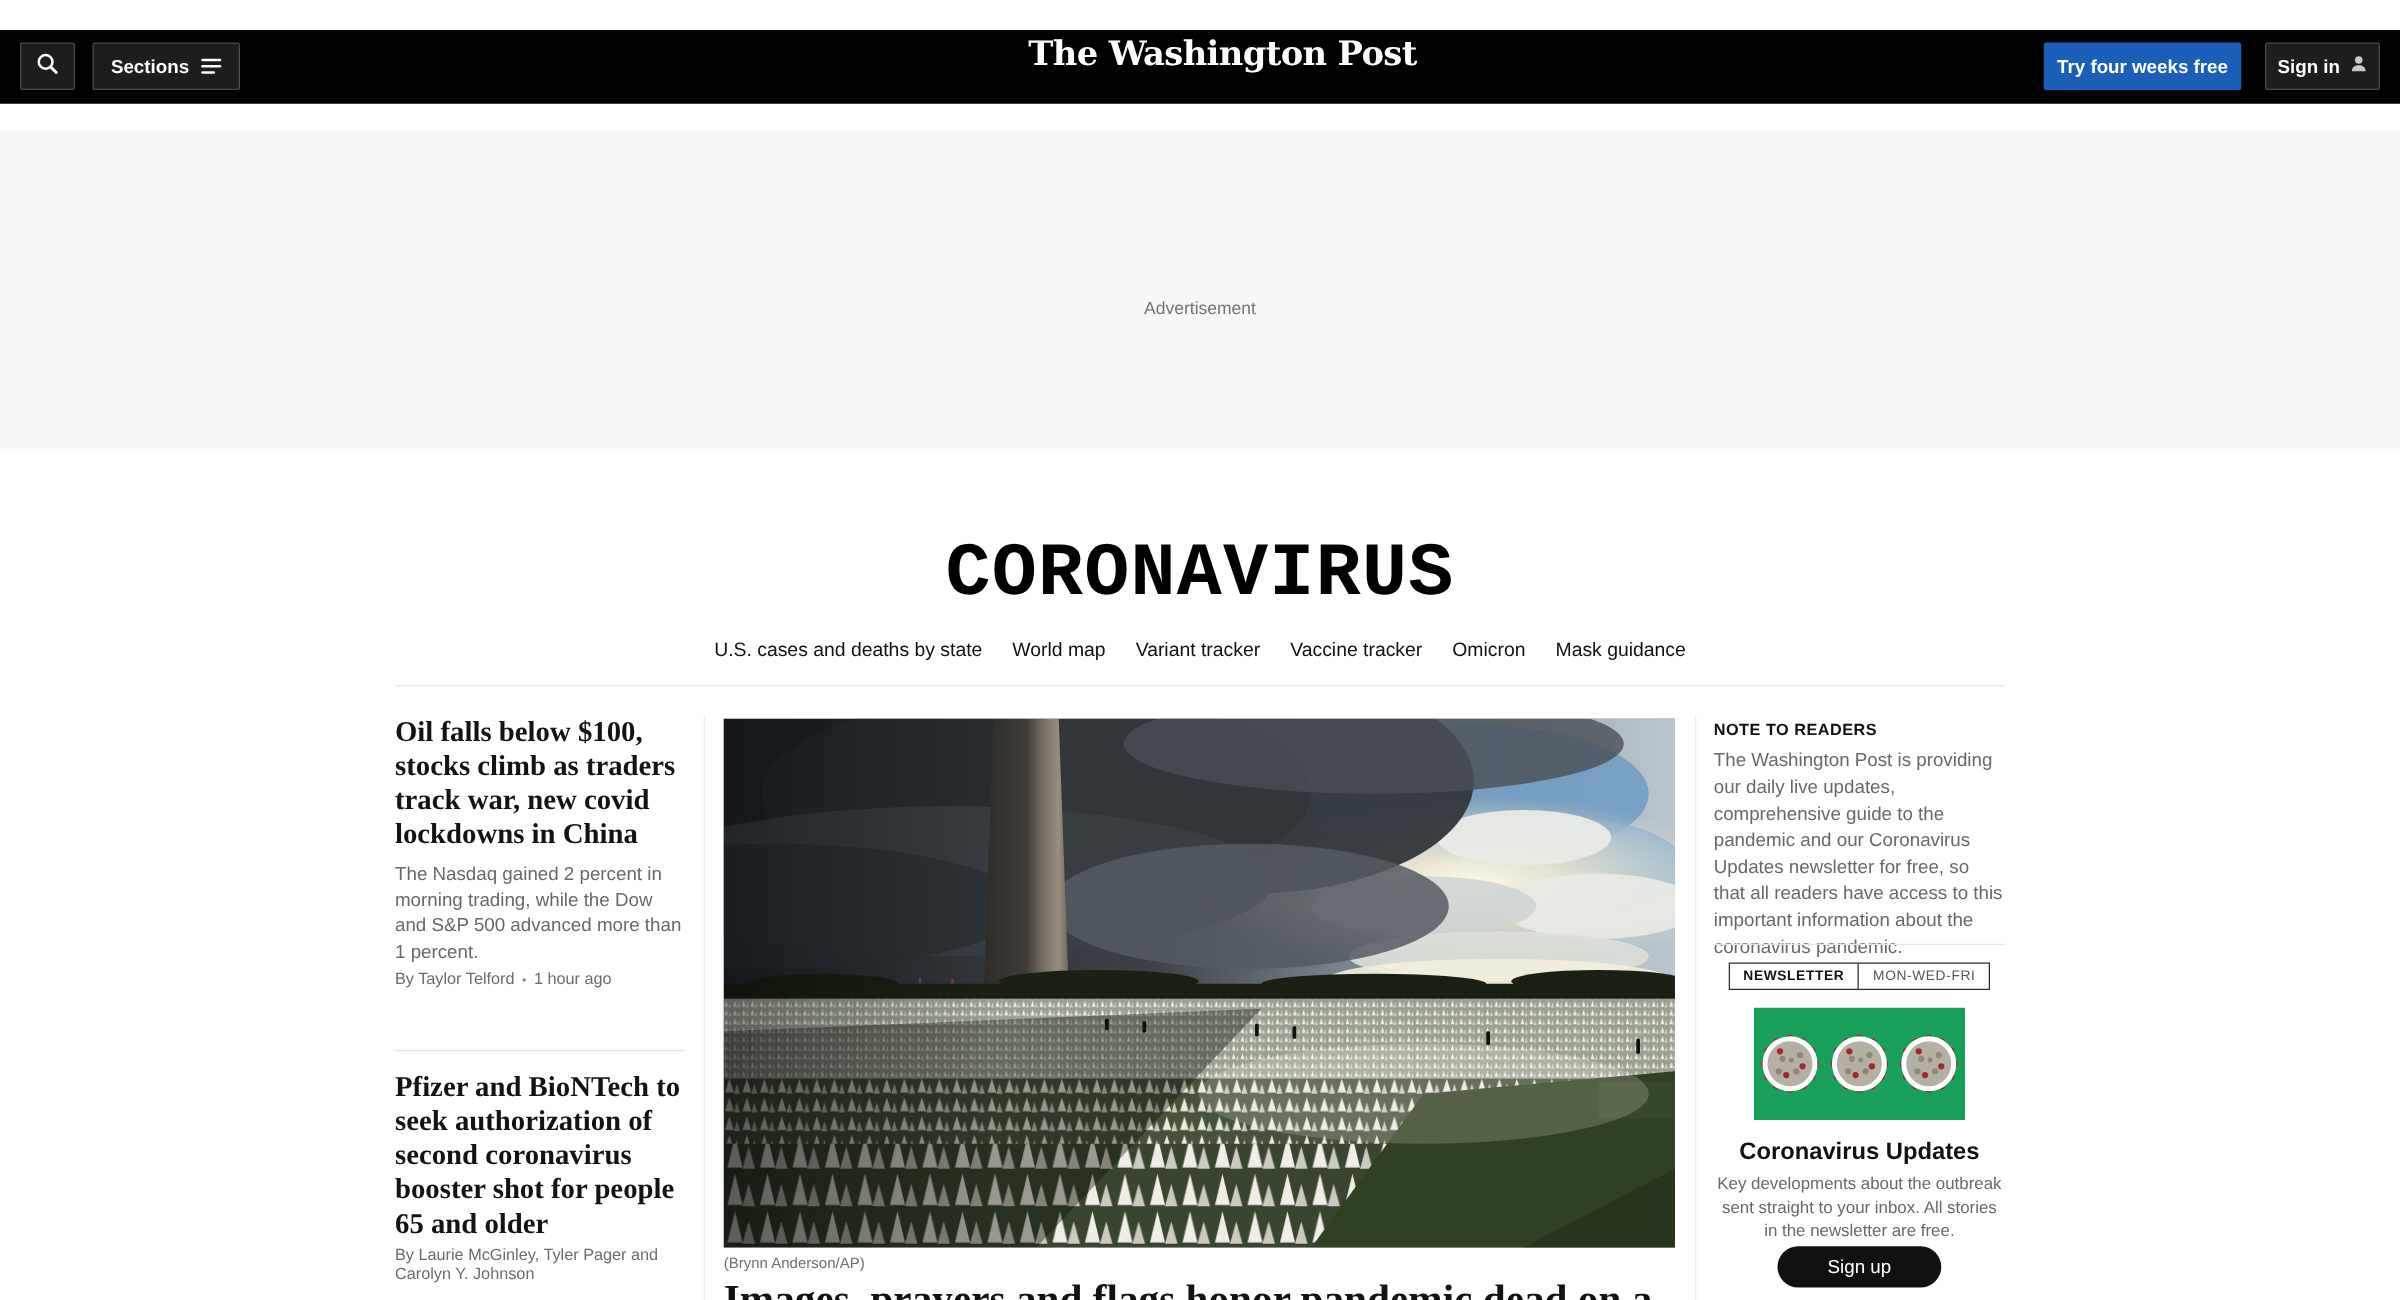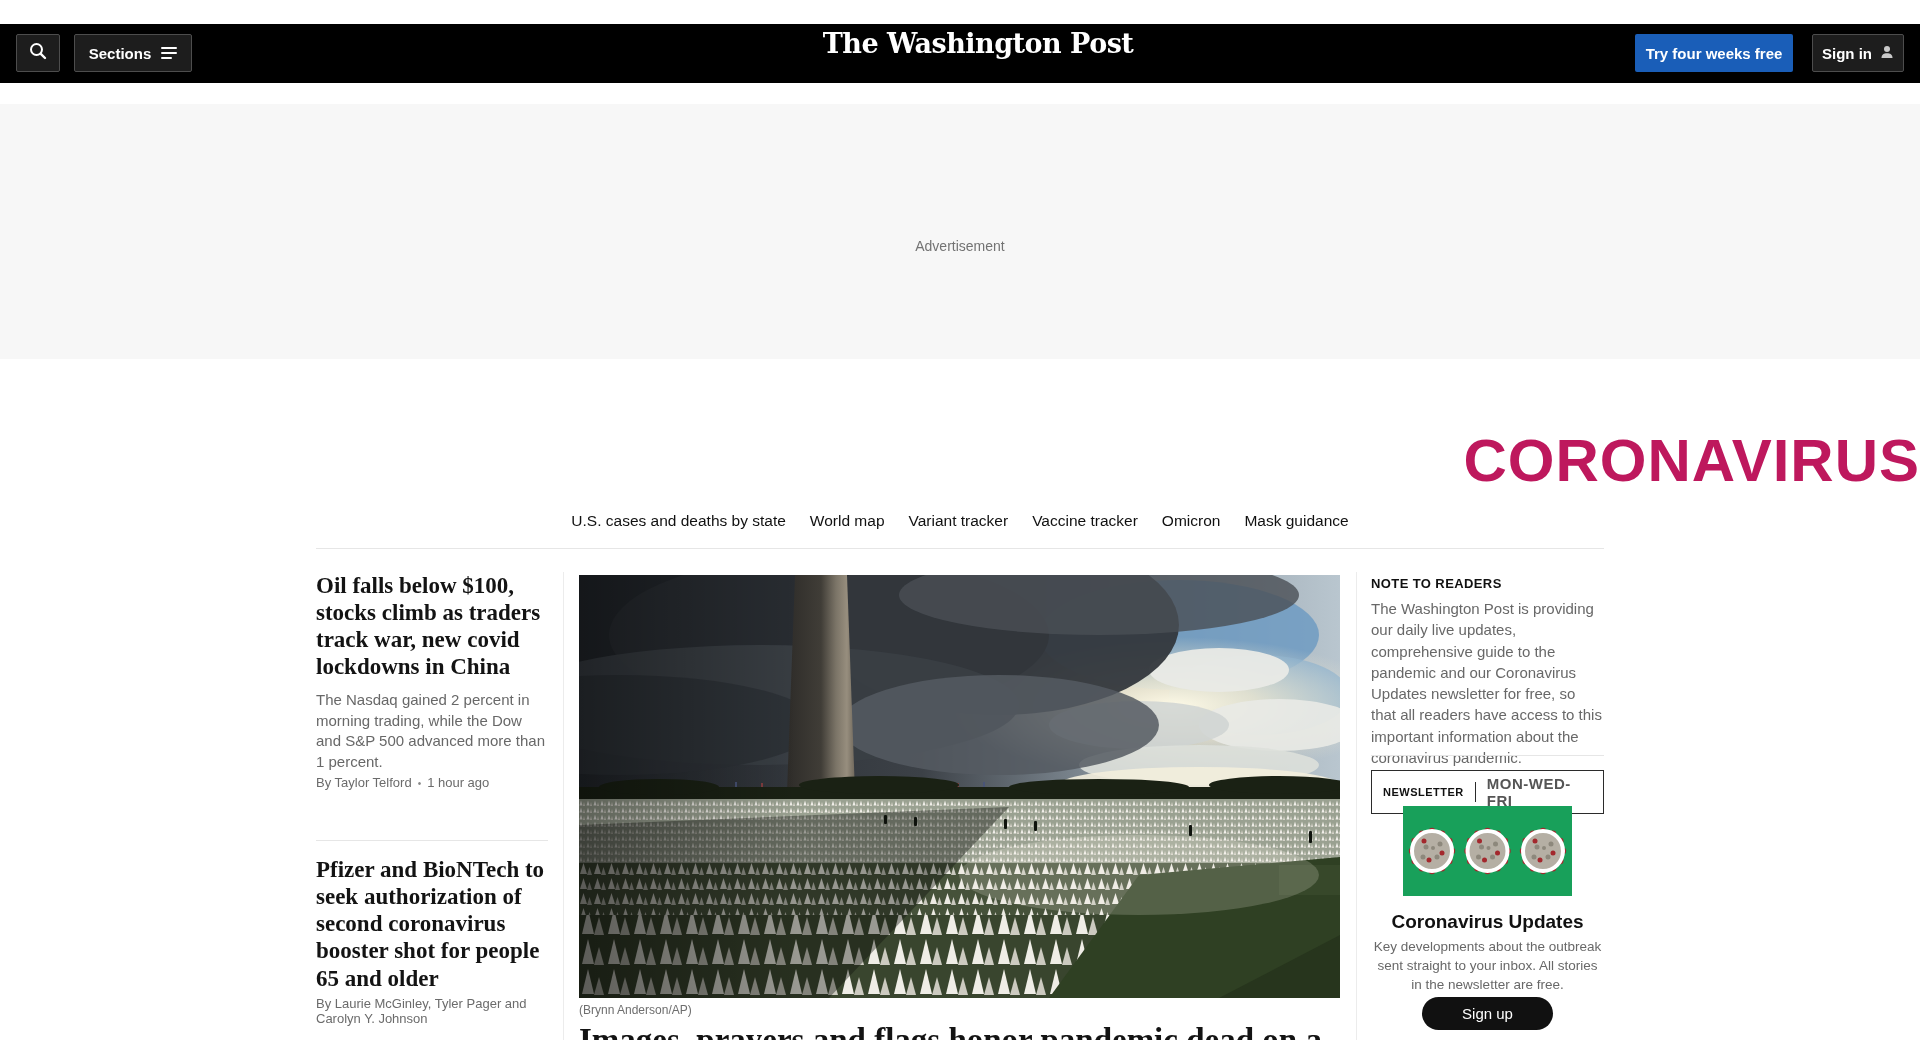--- a/index.html
+++ b/index.html
@@ -25,23 +25,23 @@
                  border-radius:2px;color:#fff;font-weight:700;font-size:15px;
                  display:flex;align-items:center;justify-content:center;cursor:pointer;}
   .signin-btn{position:absolute;left:1812px;top:10px;width:92px;height:38px;gap:8px;
               font-weight:700;font-size:15px;}
 
   
   .ad{position:absolute;left:0;top:104px;width:1920px;height:255px;background:#f7f7f7;}
   .ad-label{position:absolute;left:0;right:0;top:118px;text-align:center;color:#737373;font-size:14px;margin-top:16px;}
 
   
-  .hub-title{position:absolute;left:0;right:0;top:426px;text-align:right;
-             font-family:Liberation Sans, sans-serif;font-weight:700;font-size:60px;
-             letter-spacing:1px;color:#be185d;}
+  .hub-title{position:absolute;left:0;right:0;top:426px;text-align:center;
+             font-family:Liberation Mono, monospace;font-weight:700;font-size:60px;
+             letter-spacing:1px;color:#000000;}
   .hub-nav{position:absolute;left:0;right:0;top:512px;display:flex;justify-content:center;
            gap:24px;font-size:15.5px;color:#111;}
   .rule-h{position:absolute;height:1px;background:#e6e6e6;}
   .rule-top{left:316px;top:548px;width:1288px;}
   .rule-v{position:absolute;width:1px;background:#ececec;}
   .rule-v1{left:563px;top:572px;height:468px;}
   .rule-v2{left:1356px;top:572px;height:468px;}
 
   
   .col-left{position:absolute;left:316px;top:572px;width:232px;height:468px;}
@@ -66,21 +66,21 @@
 
   
   .col-right{position:absolute;left:1371px;top:572px;width:233px;height:468px;}
   .note-h{position:absolute;left:0;top:4px;font-size:13px;font-weight:700;letter-spacing:.4px;color:#111;}
   .note-p{position:absolute;left:0;top:26px;width:233px;font-size:15px;line-height:1.42;color:#686868;}
   .r-div{position:absolute;left:0;top:183px;width:233px;height:1px;background:#e6e6e6;}
   .nl-badge{position:absolute;left:0;top:198px;width:233px;display:flex;justify-content:center;}
   .nl-badge-inner{display:inline-flex;border:1px solid #2b2b2b;align-items:center;}
   .nl-badge-type{padding:4px 11px;font-size:11px;font-weight:700;letter-spacing:.5px;color:#111;
                  border-right:1px solid #2b2b2b;}
-  .nl-badge-sched{padding:4px 11px;font-size:15px;letter-spacing:.5px;color:#555;font-weight:bold;}
+  .nl-badge-sched{padding:4px 11px;font-size:11px;letter-spacing:.5px;color:#555;}
   .nl-art{position:absolute;left:32px;top:234px;width:169px;height:90px;}
   .nl-title{position:absolute;left:0;top:339px;width:233px;text-align:center;
             font-size:19px;font-weight:700;color:#111;}
   .nl-desc{position:absolute;left:0;top:366px;width:233px;text-align:center;
            font-size:13.5px;line-height:1.4;color:#686868;}
   .signup-row{position:absolute;left:0;top:425px;width:233px;display:flex;justify-content:center;}
   .signup-btn{background:#111;color:#fff;font-size:15px;font-weight:400;border-radius:18px;
               padding:8px 40px;cursor:pointer;}
 </style>
 </head>

